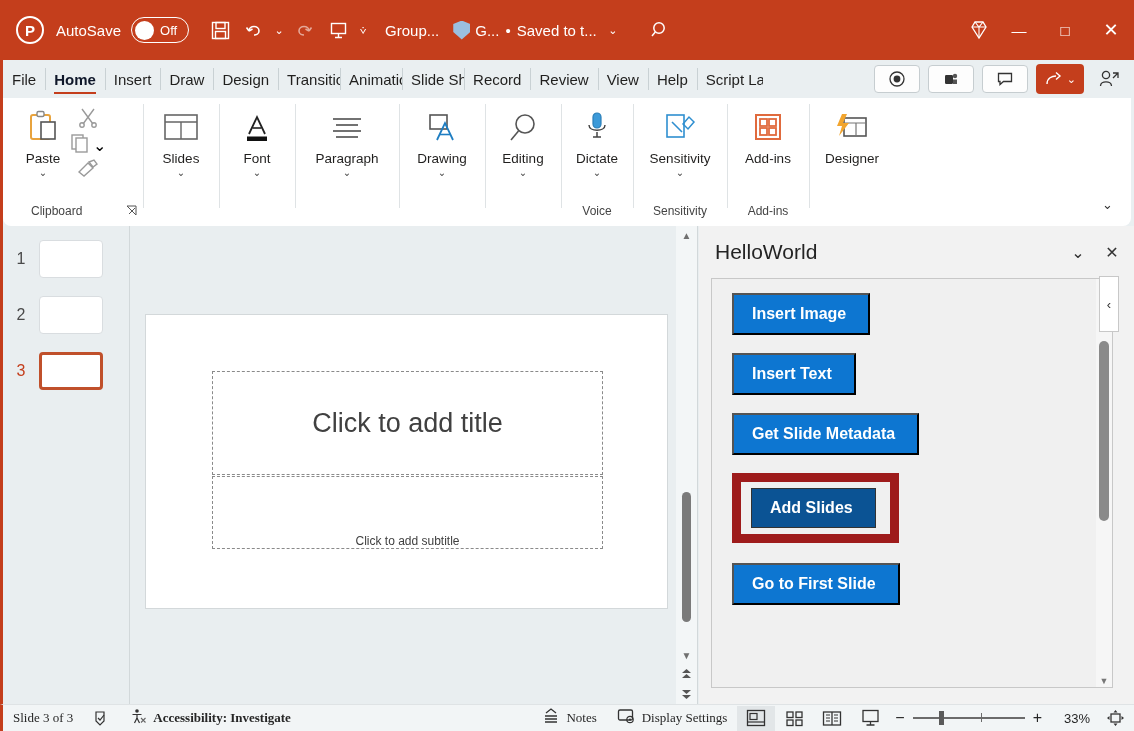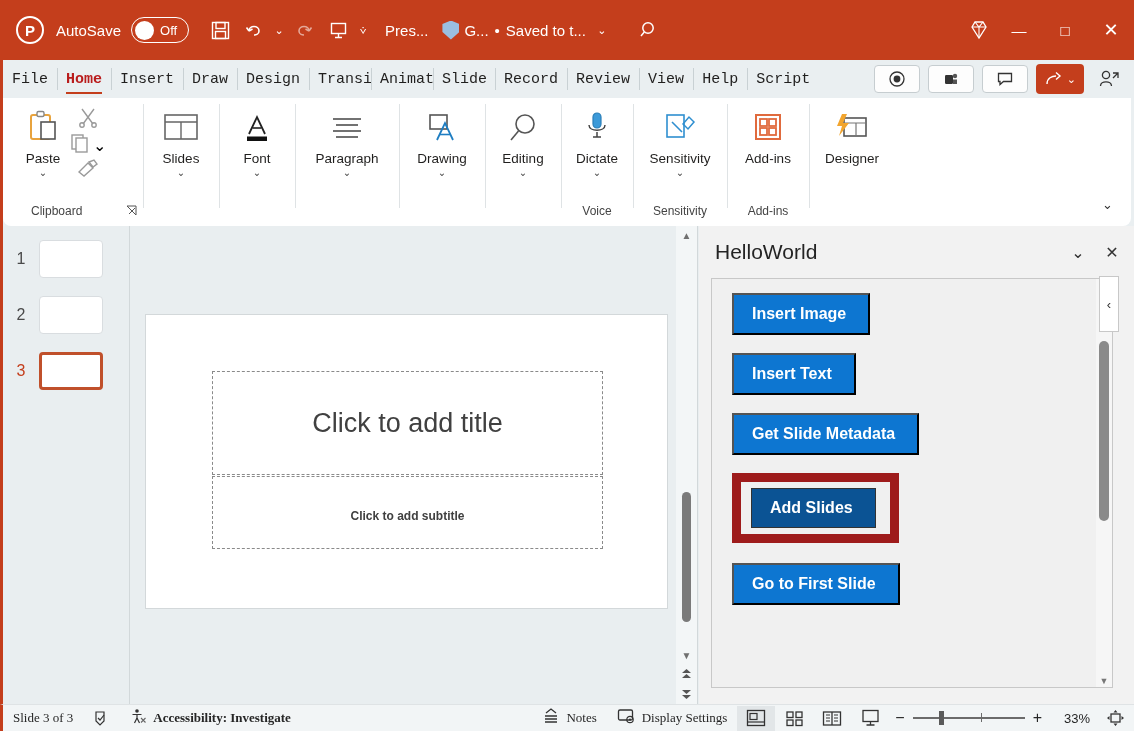--- a/index.html
+++ b/index.html
@@ -55,27 +55,27 @@
   
   .tabstrip {
     position: absolute; left: 0; top: 60px; width: 1134px; height: 38px;
     background: #eaeff1;
     display: flex; align-items: stretch;
     border-left: 3px solid #c43e1c;
   }
   .tab {
     display: flex; align-items: center; padding: 0 9px;
     font-size: 15px; color: #201f1e; position: relative;
-    white-space: nowrap; overflow: hidden; font-family: Liberation Mono, monospace;
+    white-space: nowrap; overflow: hidden;
   }
   .tab + .tab::before {
     content: ""; position: absolute; left: 0; top: 8px; bottom: 8px;
     width: 1px; background: #c9d1d4;
   }
-  .tab.active { color: #b91c1c; font-weight: bold; }
+  .tab.active { color: #0f172a; font-weight: bold; }
   .tab.active::after {
     content: ""; position: absolute; left: 9px; right: 9px; bottom: 4px;
     height: 2.5px; background: #c43e1c;
   }
   .tab.clipped { max-width: 62px; }
   .tabstrip .right-tools { display: flex; align-items: center; gap: 8px; margin-left: auto; padding-right: 8px; }
   .tool-box {
     width: 46px; height: 28px; border: 1px solid #c6cdd0; border-radius: 4px;
     background: #fdfdfd; display: flex; align-items: center; justify-content: center;
   }
@@ -143,21 +143,21 @@
   .slide {
     position: absolute; left: 14px; top: 88px; width: 523px; height: 295px;
     background: #fff; border: 1px solid #d3d8da;
   }
   .ph {
     position: absolute; border: 1px dashed #8a8a8a;
     display: flex; align-items: center; justify-content: center;
     color: #404040;
   }
   .ph-title { left: 66px; top: 56px; width: 391px; height: 104px; font-size: 27px; }
-  .ph-sub   { left: 66px; top: 161px; width: 391px; height: 73px; align-items: center; font-size: 12px; padding-top: 6px; font-weight: bold; }
+  .ph-sub   { left: 66px; top: 161px; width: 391px; height: 73px; align-items: flex-end; font-size: 12px; padding-top: 6px; }
 
   
   .vscroll {
     position: absolute; left: 673px; top: 0; width: 22px; height: 478px;
     background: #f3f6f7; border-right: 1px solid #d2d8da;
     display: flex; flex-direction: column; align-items: center;
   }
   .vs-arrow { width: 22px; height: 18px; display: flex; align-items: center; justify-content: center; color: #707070; font-size: 10px; }
   .vs-track { flex: 1 1 auto; width: 22px; position: relative; }
   .vs-thumb {
@@ -260,21 +260,21 @@
           <path d="M15 11 L17.5 7.5 M15 11 L11.5 9" fill="none" stroke="#fff" stroke-width="1.6"></path>
         </svg>
     </div>
     <div class="tb-icon">
       <svg width="19" height="19" viewBox="0 0 19 19">
           <rect x="2.5" y="2.5" width="14" height="10" fill="none" stroke="#fff" stroke-width="1.4"></rect>
           <path d="M9.5 12.5 V16.5 M6 16.5 H13" stroke="#fff" stroke-width="1.4" fill="none"></path>
         </svg>
     </div>
     <div class="tb-chev">⩒</div>
-    <div class="doc-name">Pres...</div>
+    <div class="doc-name">Group...</div>
     <div class="shield"></div>
     <div class="saved-txt">G...</div>
     <div class="saved-txt" style="margin:0 6px">•</div>
     <div class="saved-txt">Saved to t...</div>
     <div class="tb-chev" style="margin-left:8px">⌄</div>
     <div class="tb-icon" style="margin-left:22px">
       <svg width="20" height="20" viewBox="0 0 20 20">
           <circle cx="9" cy="8" r="5.2" fill="none" stroke="#fff" stroke-width="1.5"></circle>
           <path d="M5.3 12 L2 16" stroke="#fff" stroke-width="1.5" fill="none"></path>
         </svg>

